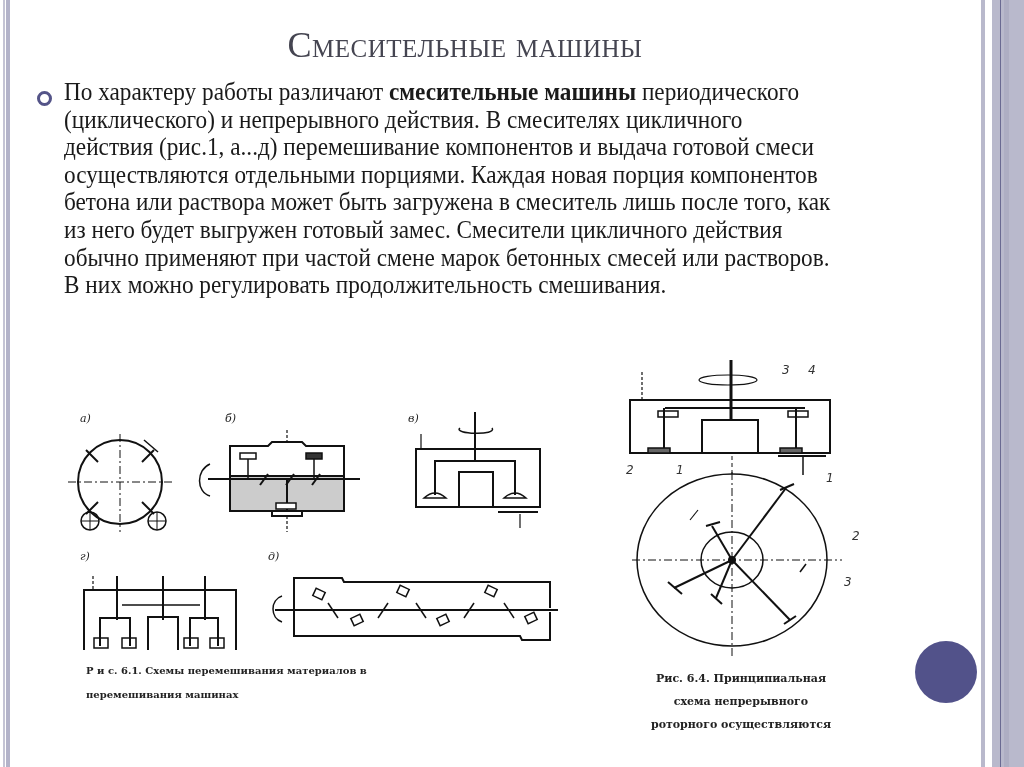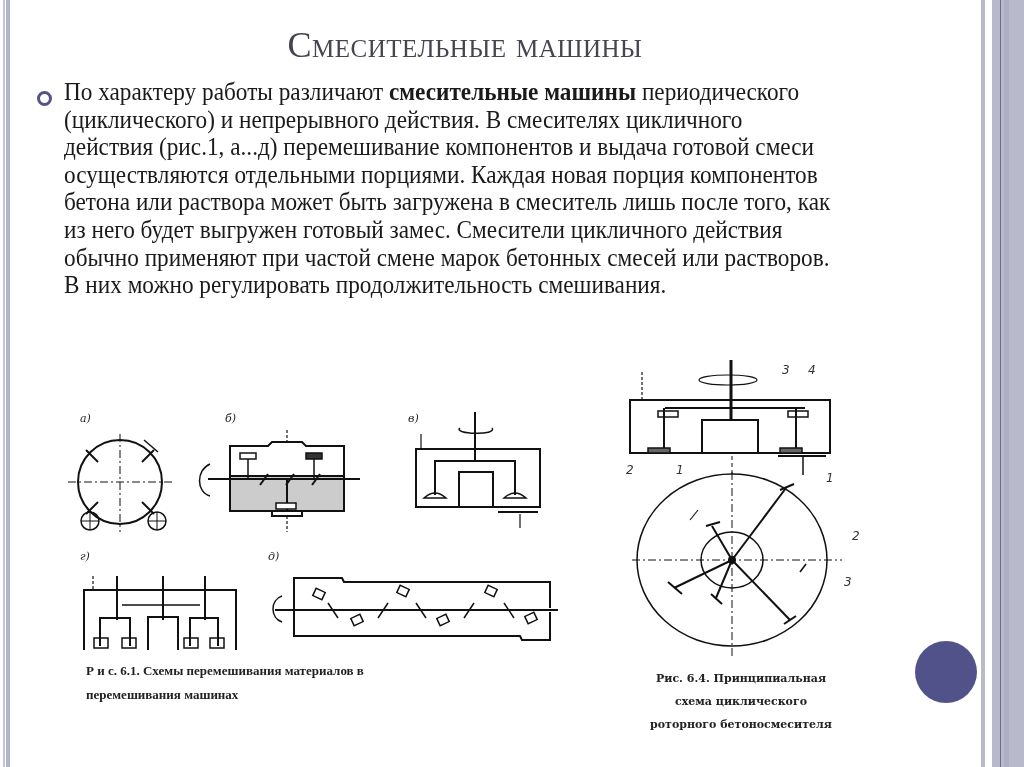--- a/index.html
+++ b/index.html
@@ -4,21 +4,21 @@
 <style>
   html, body { margin:0; padding:0; }
   body { width:1024px; height:767px; background:#ffffff; position:relative; overflow:hidden; font-family:"DejaVu Serif", serif; }
   .stripe { position:absolute; top:0; height:767px; }
   .title { position:absolute; left:0; width:930px; top:24px; text-align:center; font-family:"Liberation Serif", serif; font-size:36px; color:#454551; letter-spacing:0.5px; font-variant:small-caps; }
   .bullet { position:absolute; left:37px; top:91px; width:9px; height:9px; border:3px solid #545488; border-radius:50%; }
   .body-text { position:absolute; left:64px; top:78px; width:830px; font-family:"Liberation Serif", serif; font-size:25px; line-height:27.6px; color:#1a1a1a; transform:scaleX(0.93); transform-origin:left top; white-space:pre-line; }
   .body-text b { font-weight:bold; }
   .fig { position:absolute; }
   .cap { position:absolute; font-family:"DejaVu Serif", serif; font-weight:bold; color:#222; }
-  .cap1 { left:86px; top:659px; font-size:13px; line-height:24px; width:440px;font-family:Liberation Serif, serif; }
+  .cap1 { left:86px; top:659px; font-size:10px; line-height:24px; width:440px; }
   .cap2 { left:606px; top:667px; width:270px; text-align:center; font-size:11px; line-height:23px; }
   .lbl { font-family:"DejaVu Serif", serif; font-style:italic; font-size:11px; fill:#222; }
   .num { font-family:"DejaVu Sans", sans-serif; font-style:italic; font-size:12px; fill:#333; }
   .nav-circle { position:absolute; left:915px; top:641px; width:62px; height:62px; border-radius:50%; background:#52528a; }
 </style>
 </head>
 <body>
 
 <div class="stripe" style="left:3px;width:2px;background:#c4c4d4;"></div>
 <div class="stripe" style="left:6px;width:4px;background:#b3b3c9;"></div>
@@ -173,17 +173,17 @@
     <text class="num" x="16" y="114" stroke="none">2</text>
     <text class="num" x="66" y="114" stroke="none">1</text>
     <text class="num" x="216" y="122" stroke="none">1</text>
     <text class="num" x="242" y="180" stroke="none">2</text>
     <text class="num" x="234" y="226" stroke="none">3</text>
   </g>
 </svg>
 
 <div class="cap cap2">
   <div>Рис. 6.4. Принципиальная</div>
-  <div>схема циклического</div>
-  <div>роторного бетоносмесителя</div>
+  <div>схема непрерывного</div>
+  <div>роторного осуществляются</div>
 </div>
 
 <div class="nav-circle"></div>
 
 </body></html>

